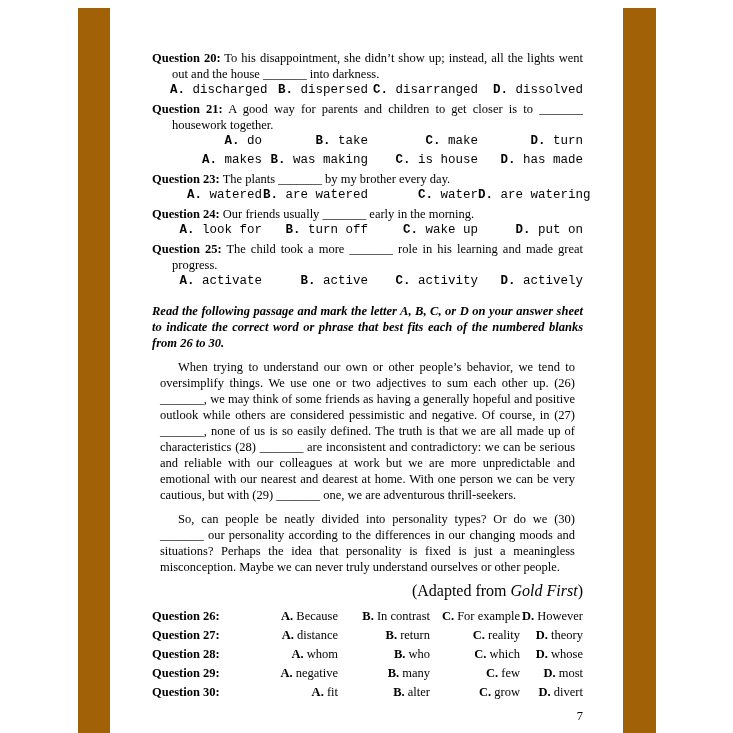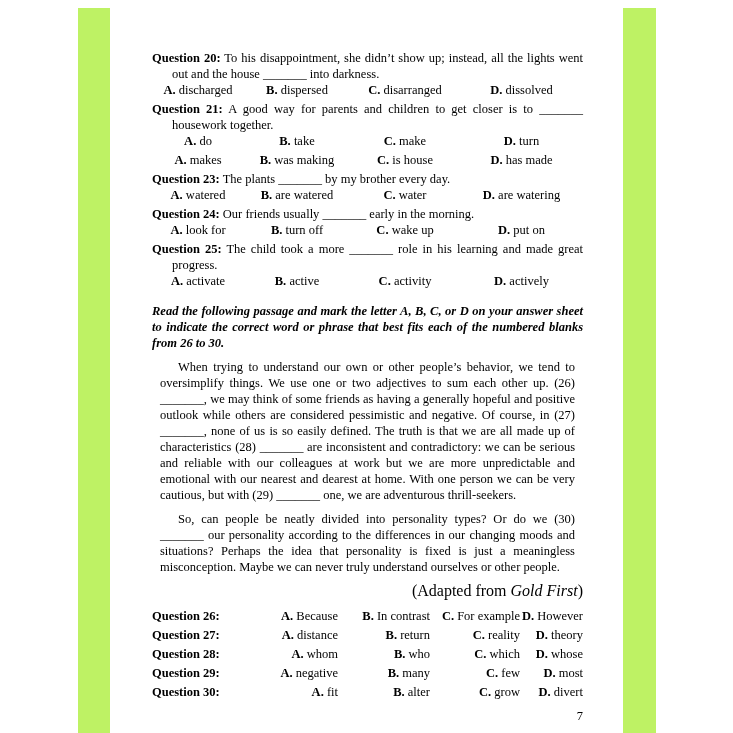--- a/index.html
+++ b/index.html
@@ -10,36 +10,38 @@
     background: #ffffff;
     position: relative;
     overflow: hidden;
     font-family: "Liberation Serif", "DejaVu Serif", serif;
     color: #000;
   }
   .viewer {
     position: absolute;
     left: 78px; top: 8px;
     width: 578px; height: 725px;
-    background: #bef264;
+    background: #a16207;
   }
   .page {
     position: absolute;
     left: 32px; top: 0;
     width: 513px; min-height: 725px;
     background: #ffffff;
     padding: 42px 40px 20px 42px;
   }
   .content { font-size: 12.5px; line-height: 16px; text-align: justify; }
   .q { margin-bottom: 3px; }
   .qt { padding-left: 20px; text-indent: -20px; }
   .opts {
     display: grid;
     grid-template-columns: 92px 106px 110px auto;
-    text-align: center;
+    margin-left: 18px;
+    text-align: right;
+    font-family: Liberation Mono, monospace;
   }
   .opt { white-space: nowrap; }
   .instruction { font-weight: bold; font-style: italic; margin-top: 14px; margin-bottom: 8px; }
   .para { margin: 8px; text-indent: 18px; }
   .para2 { margin-top: 3px; }
   .adapted { text-align: right; font-size: 16px; margin-top: 2px; }
   .rows { margin-top: 8px; }
   .row {
     display: grid;
     grid-template-columns: 73px 113px 92px 90px auto;

